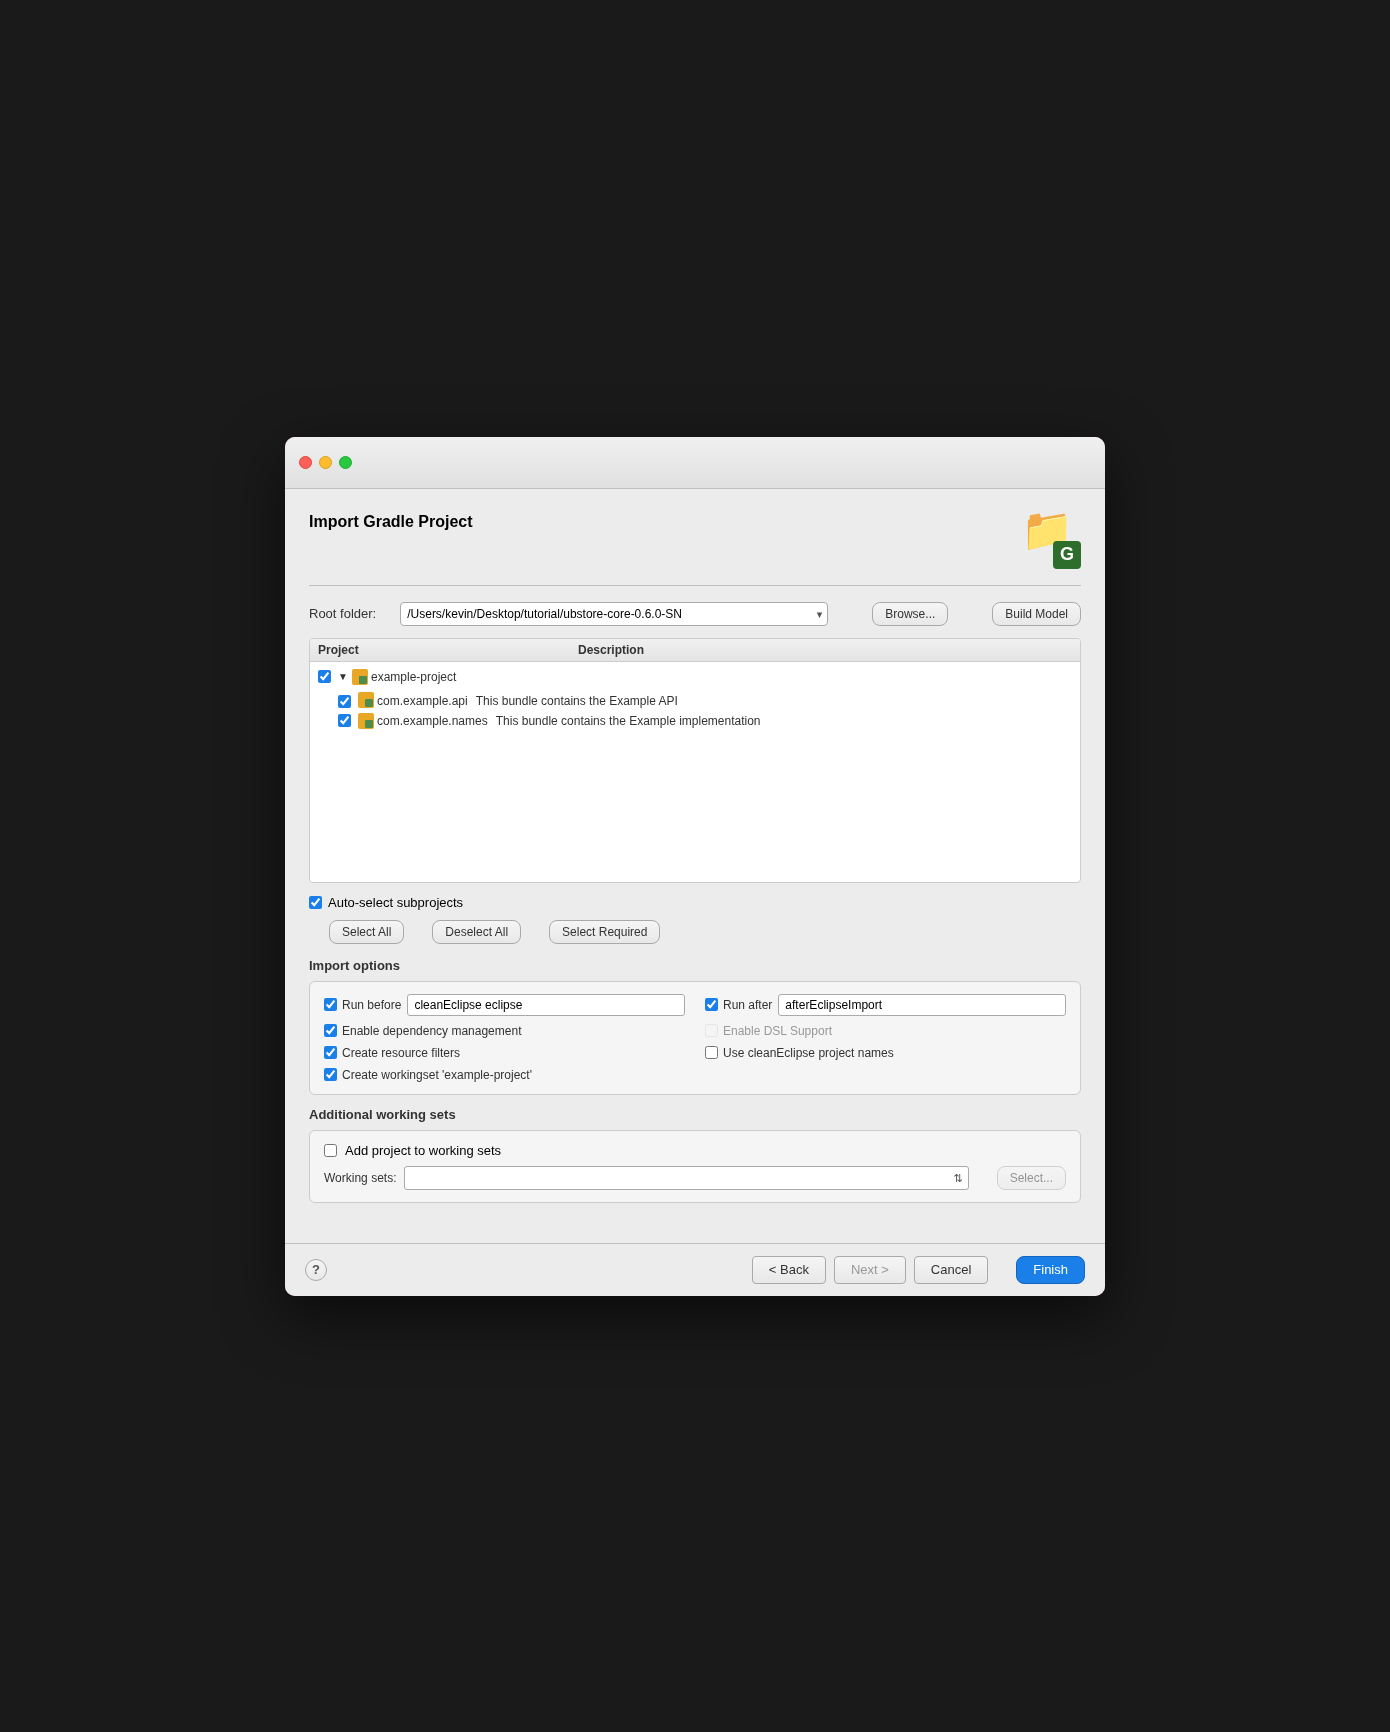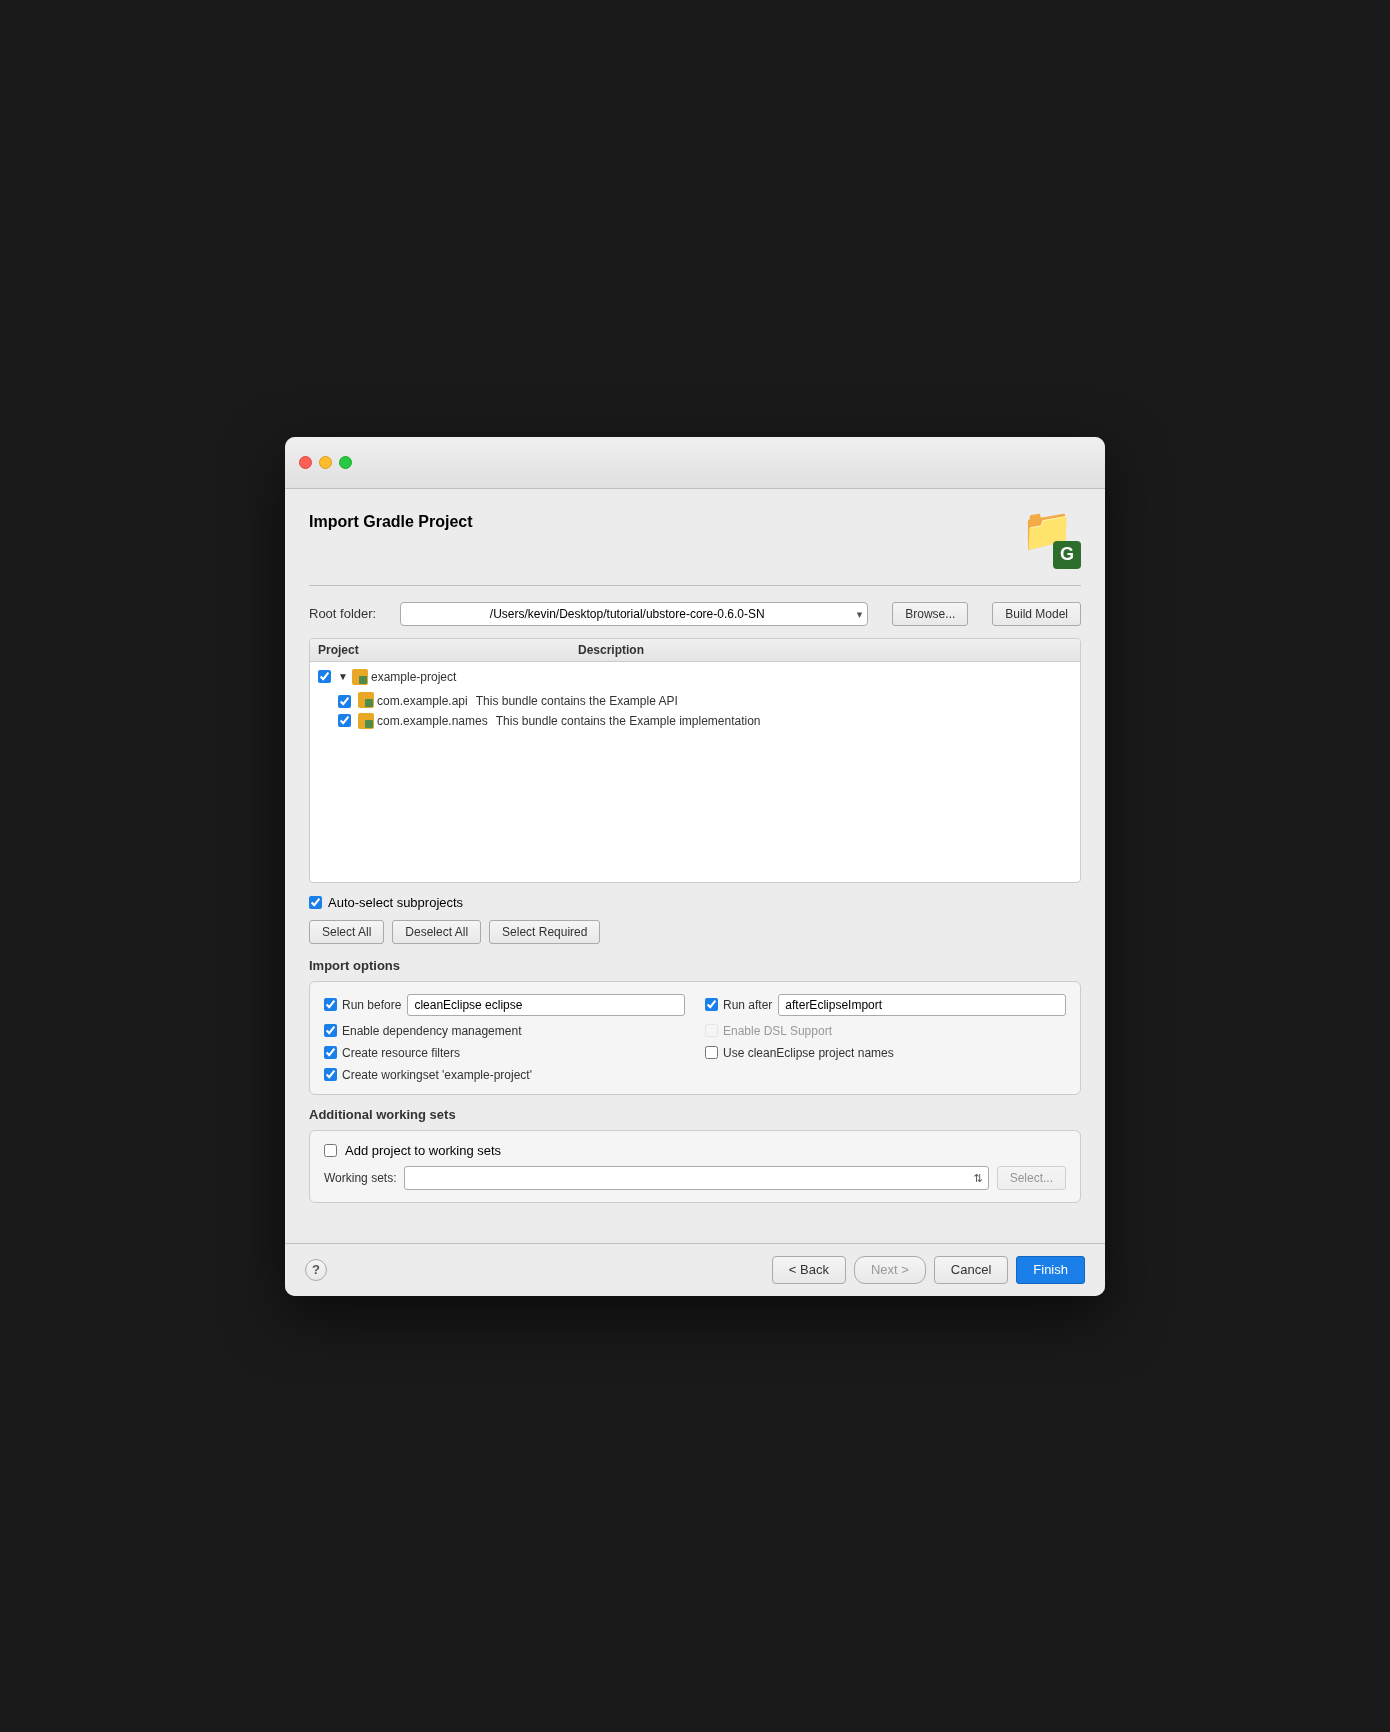--- a/index.html
+++ b/index.html
@@ -90,42 +90,42 @@
       width: 100%;
       height: 24px;
       border: 1px solid #aaa;
       border-radius: 4px;
       background: white;
       padding: 0 20px 0 6px;
       font-size: 12px;
       color: #000;
       appearance: none;
       cursor: pointer;
-      text-align: center;
     }
     .path-dropdown-wrapper::after {
       content: '▾';
       position: absolute;
       right: 6px;
       top: 50%;
       transform: translateY(-50%);
       pointer-events: none;
       font-size: 11px;
       color: #555;
     }
     .btn {
       height: 24px;
       padding: 0 12px;
       border: 1px solid #aaa;
-      border-radius: 3px;
+      border-radius: 8px;
       background: linear-gradient(to bottom, #f5f5f5, #e8e8e8);
       font-size: 12px;
       cursor: pointer;
       color: #333;
       white-space: nowrap;
+      margin-left: 20px;
     }
     .btn-primary {
       background: #1a7fe8;
       border: 1px solid #1566c0;
       color: white;
       height: 28px;
       padding: 0 16px;
       font-size: 13px;
     }
     .btn-nav {
@@ -134,21 +134,20 @@
       font-size: 13px;
       border: 1px solid #aaa;
       border-radius: 4px;
       background: linear-gradient(to bottom, #f5f5f5, #e8e8e8);
       cursor: pointer;
       color: #333;
     }
     .btn-nav.disabled {
       color: #999;
       cursor: default;
-      border-radius: 11px;
     }
     .project-table {
       width: 100%;
       border: 1px solid #ccc;
       background: white;
       border-radius: 4px;
       overflow: hidden;
       margin-bottom: 12px;
     }
     .table-header {

